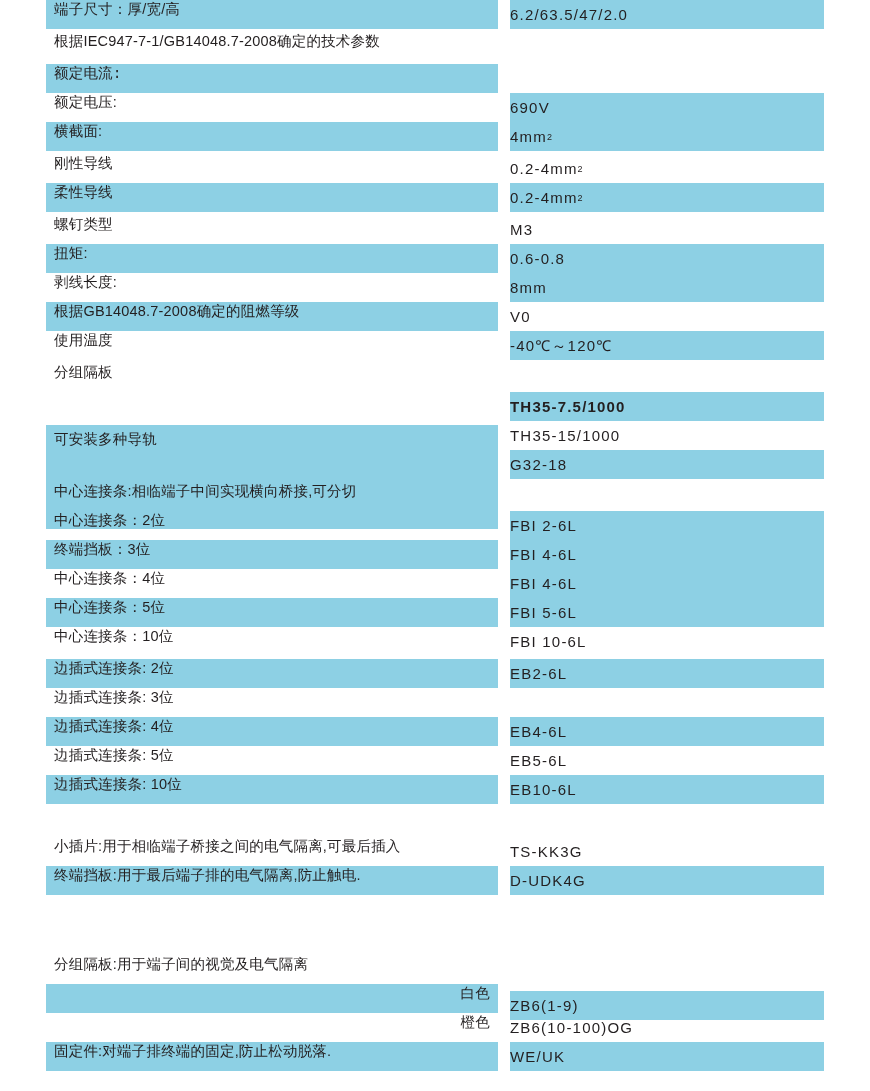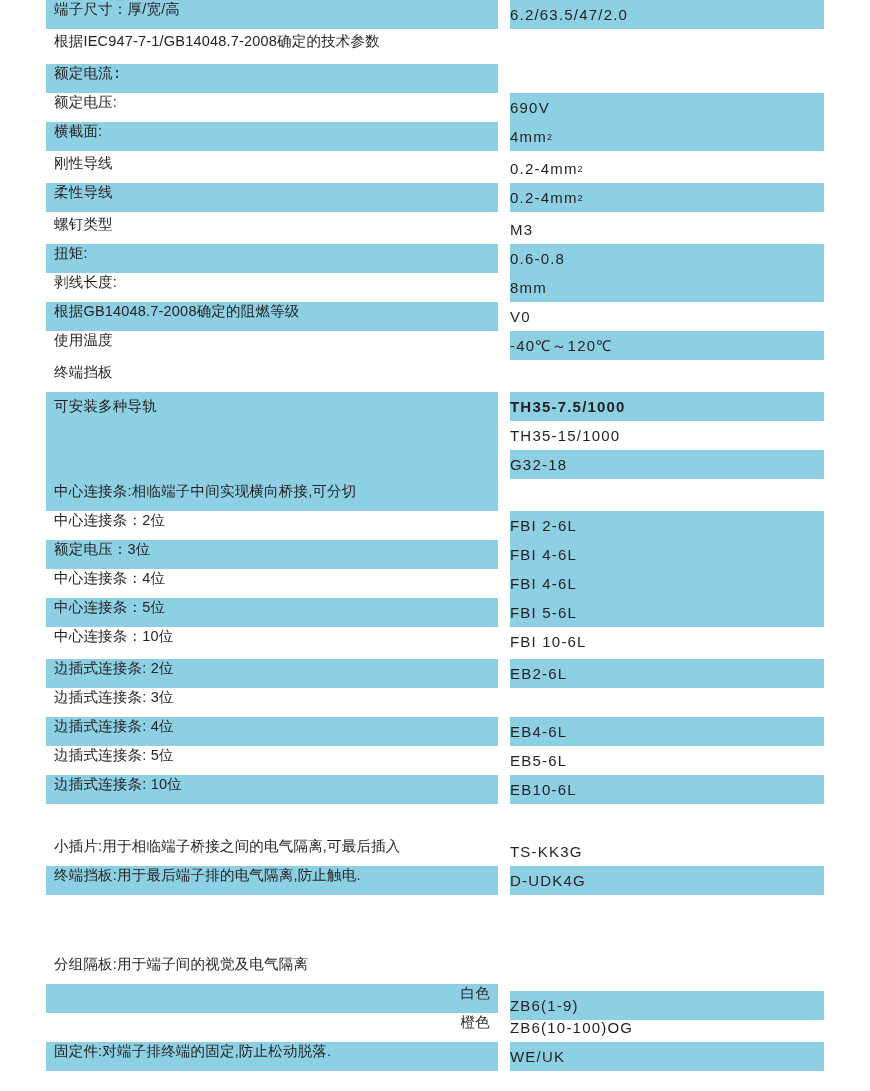--- a/index.html
+++ b/index.html
@@ -59,21 +59,21 @@
     letter-spacing: 0.2px;
   }
   sup {
     font-size: 9px;
     vertical-align: super;
     letter-spacing: 0;
   }
   .tall-left {
     height: 87px;
   }
-  .tall-left.cell-left { height: 104px; }
+  .tall-left.cell-left { height: 104px; margin-top: 33px; }
 </style>
 </head>
 <body>
 
 <div class="sheet">
 
   <div>
     <div class="cell-left band" style="top:0px;">
         <span>端子尺寸：厚/宽/高</span>
       </div>
@@ -155,21 +155,21 @@
       </div>
 
     <div class="cell-left plain" style="top:331px;">
         <span>使用温度</span>
       </div>
     <div class="cell-right band" style="top:331px;">
         <span>-40℃～120℃</span>
       </div>
 
     <div class="cell-left plain" style="top:363px;">
-        <span>终端挡板</span>
+        <span>分组隔板</span>
       </div>
   </div>
 
   <div>
     <div class="cell-left band tall-left" style="top:392px; align-items:flex-start; padding-top:5px;">
         <span>可安装多种导轨</span>
       </div>
     <div class="cell-right band" style="top:392px;font-weight:bold;">
         <span>TH35-7.5/1000</span>
       </div>
@@ -188,21 +188,21 @@
     <div class="cell-right plain" style="top:482px;"></div>
 
     <div class="cell-left plain" style="top:511px;">
         <span>中心连接条：2位</span>
       </div>
     <div class="cell-right band" style="top:511px;">
         <span>FBI 2-6L</span>
       </div>
 
     <div class="cell-left band" style="top:540px;">
-        <span>额定电压：3位</span>
+        <span>终端挡板：3位</span>
       </div>
     <div class="cell-right band" style="top:540px;">
         <span>FBI 4-6L</span>
       </div>
 
     <div class="cell-left plain" style="top:569px;">
         <span>中心连接条：4位</span>
       </div>
     <div class="cell-right band" style="top:569px;">
         <span>FBI 4-6L</span>

